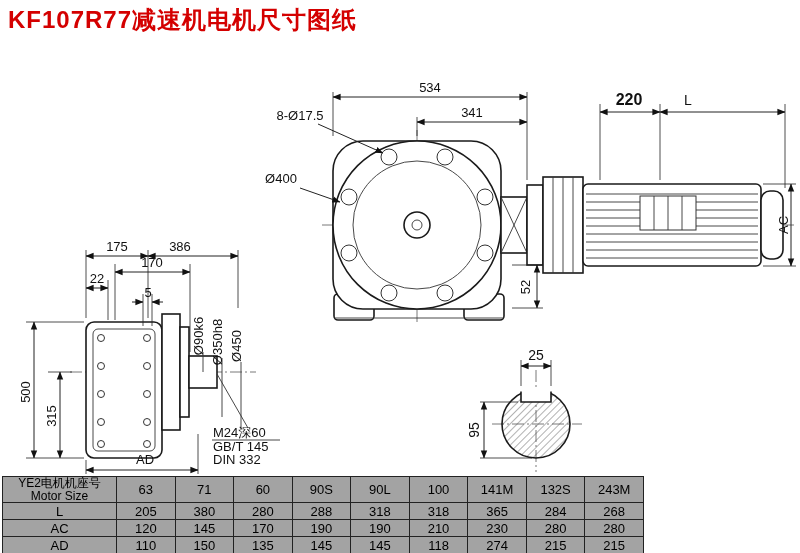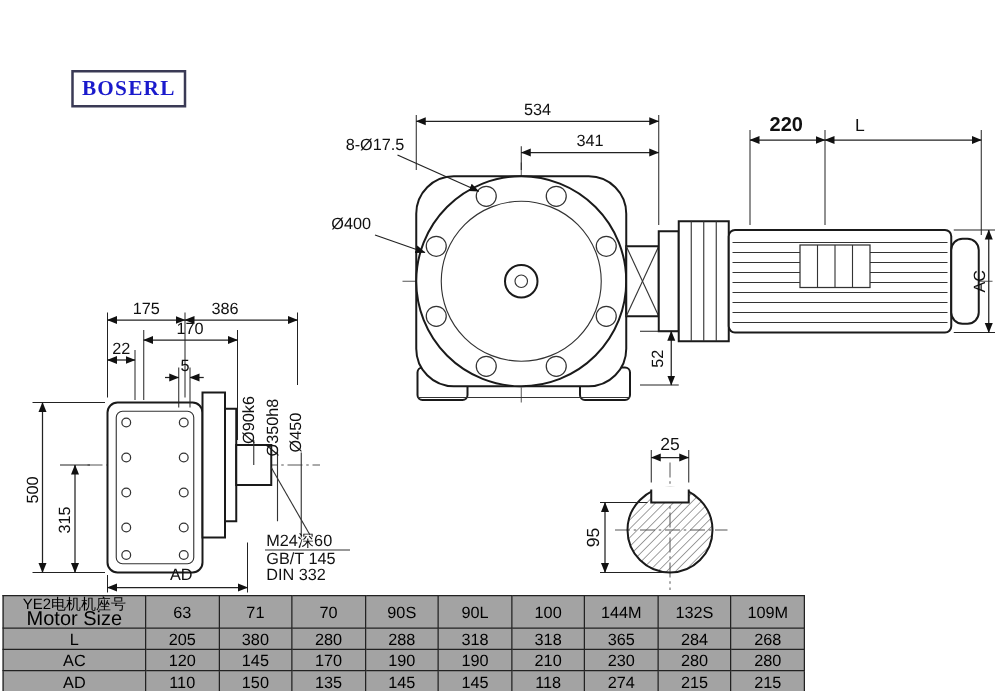--- a/index.html
+++ b/index.html
@@ -22,28 +22,28 @@
   .dtxt{font-size:13px}
   .dtxtb{font-size:16px;font-weight:bold}
   .dmid{font-size:14px}
   #spec-table{position:absolute;left:2px;top:476px;width:642px;border-collapse:collapse;
               table-layout:fixed;background:#a3a3a3}
   #spec-table th,#spec-table td{border:1px solid #222;text-align:center;vertical-align:middle;
               font-size:13px;font-weight:normal;padding:0;color:#000}
   #spec-table tr{height:17px}
   #spec-table tr.hdr{height:26px}
   .hdr .cn{font-size:12px;line-height:13px}
-  .hdr .en{font-size:16px;line-height:12px}
+  .hdr .en{font-size:12px;line-height:12px}
 </style>
 </head>
 <body>
 
 <div id="page">
 
-  <div id="logo">BOSERL</div>
+  <div id="title">KF107R77减速机电机尺寸图纸</div>
 
   <svg width="800" height="478" viewBox="0 0 800 478">
     <defs>
       <marker id="arr" viewBox="0 0 10 10" refX="9.5" refY="5" markerWidth="8" markerHeight="8" orient="auto-start-reverse">
         <path d="M0 1 L10 5 L0 9 Z" fill="#111"></path>
       </marker>
       <pattern id="hatch" width="5" height="5" patternUnits="userSpaceOnUse" patternTransform="rotate(45)">
         <line x1="0" y1="0" x2="0" y2="5" stroke="#555" stroke-width="0.9"></line>
       </pattern>
     </defs>
@@ -230,27 +230,27 @@
         <col style="width:114px">
       </colgroup>
     <tbody>
         <tr class="hdr">
       <th>
         <div class="cn">YE2电机机座号</div>
         <div class="en">Motor Size</div>
       </th>
       <th>63</th>
       <th>71</th>
-      <th>70</th>
+      <th>60</th>
       <th>90S</th>
       <th>90L</th>
       <th>100</th>
-      <th>144M</th>
+      <th>141M</th>
       <th>132S</th>
-      <th>109M</th>
+      <th>243M</th>
     </tr>
     <tr>
       <th>L</th>
       <td>205</td>
       <td>380</td>
       <td>280</td>
       <td>288</td>
       <td>318</td>
       <td>318</td>
       <td>365</td>

